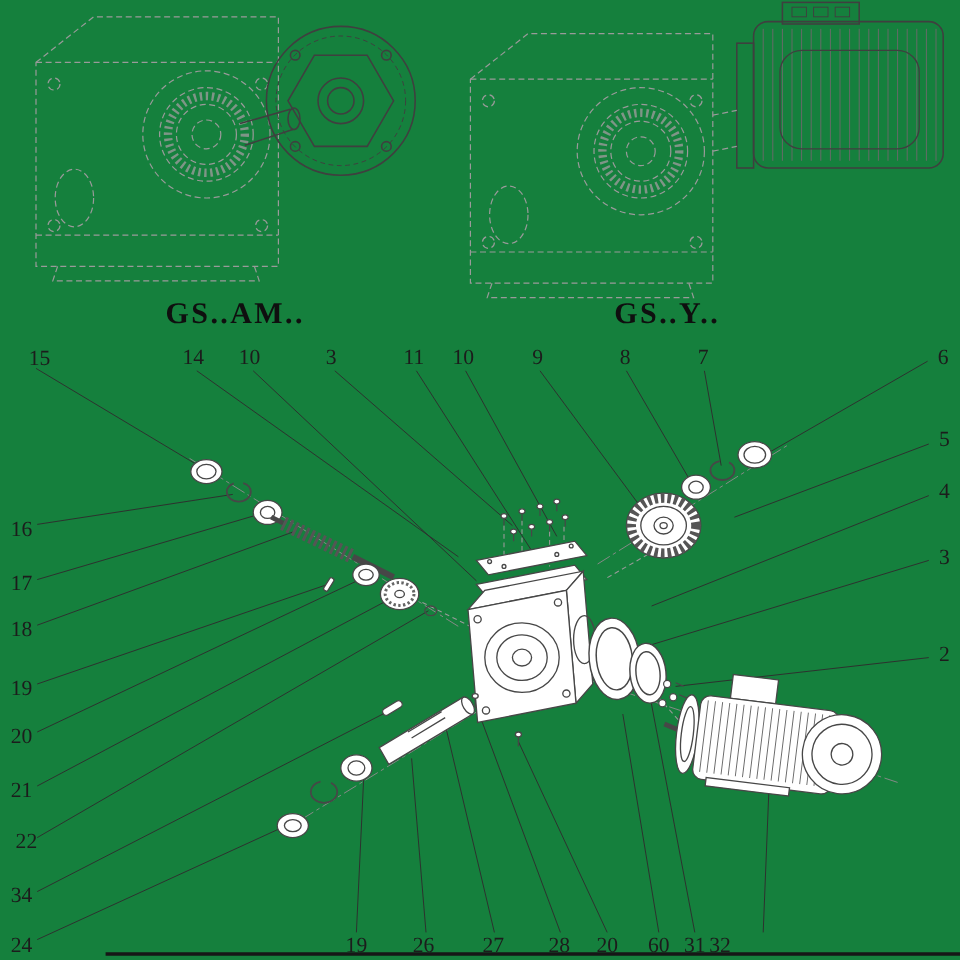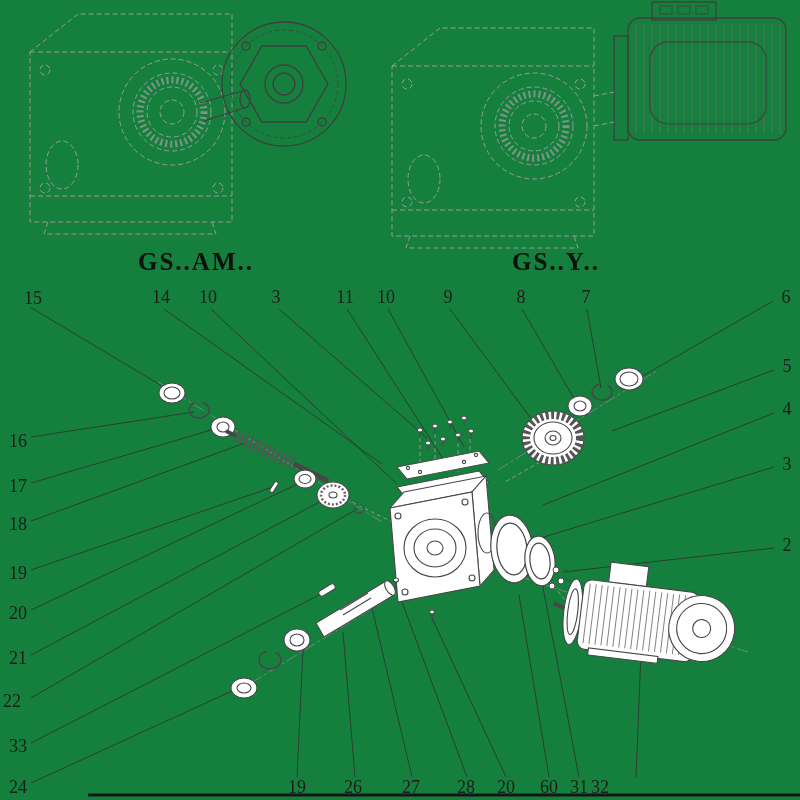--- a/index.html
+++ b/index.html
@@ -281,22 +281,22 @@
 <div class="co" style="left:787px;top:409px">4</div>
 <div class="co" style="left:787px;top:464px">3</div>
 <div class="co" style="left:787px;top:545px">2</div>
 
 <div class="co" style="left:18px;top:441px">16</div>
 <div class="co" style="left:18px;top:486px">17</div>
 <div class="co" style="left:18px;top:524px">18</div>
 <div class="co" style="left:18px;top:573px">19</div>
 <div class="co" style="left:18px;top:613px">20</div>
 <div class="co" style="left:18px;top:658px">21</div>
-<div class="co" style="left:12px;top:701px">22</div>
-<div class="co" style="left:18px;top:746px">33</div>
+<div class="co" style="left:22px;top:701px">22</div>
+<div class="co" style="left:18px;top:746px">34</div>
 <div class="co" style="left:18px;top:787px">24</div>
 
 <div class="co" style="left:297px;top:787px">19</div>
 <div class="co" style="left:353px;top:787px">26</div>
 <div class="co" style="left:411px;top:787px">27</div>
 <div class="co" style="left:466px;top:787px">28</div>
 <div class="co" style="left:506px;top:787px">20</div>
 <div class="co" style="left:549px;top:787px">60</div>
 <div class="co" style="left:579px;top:787px">31</div>
 <div class="co" style="left:600px;top:787px">32</div>

